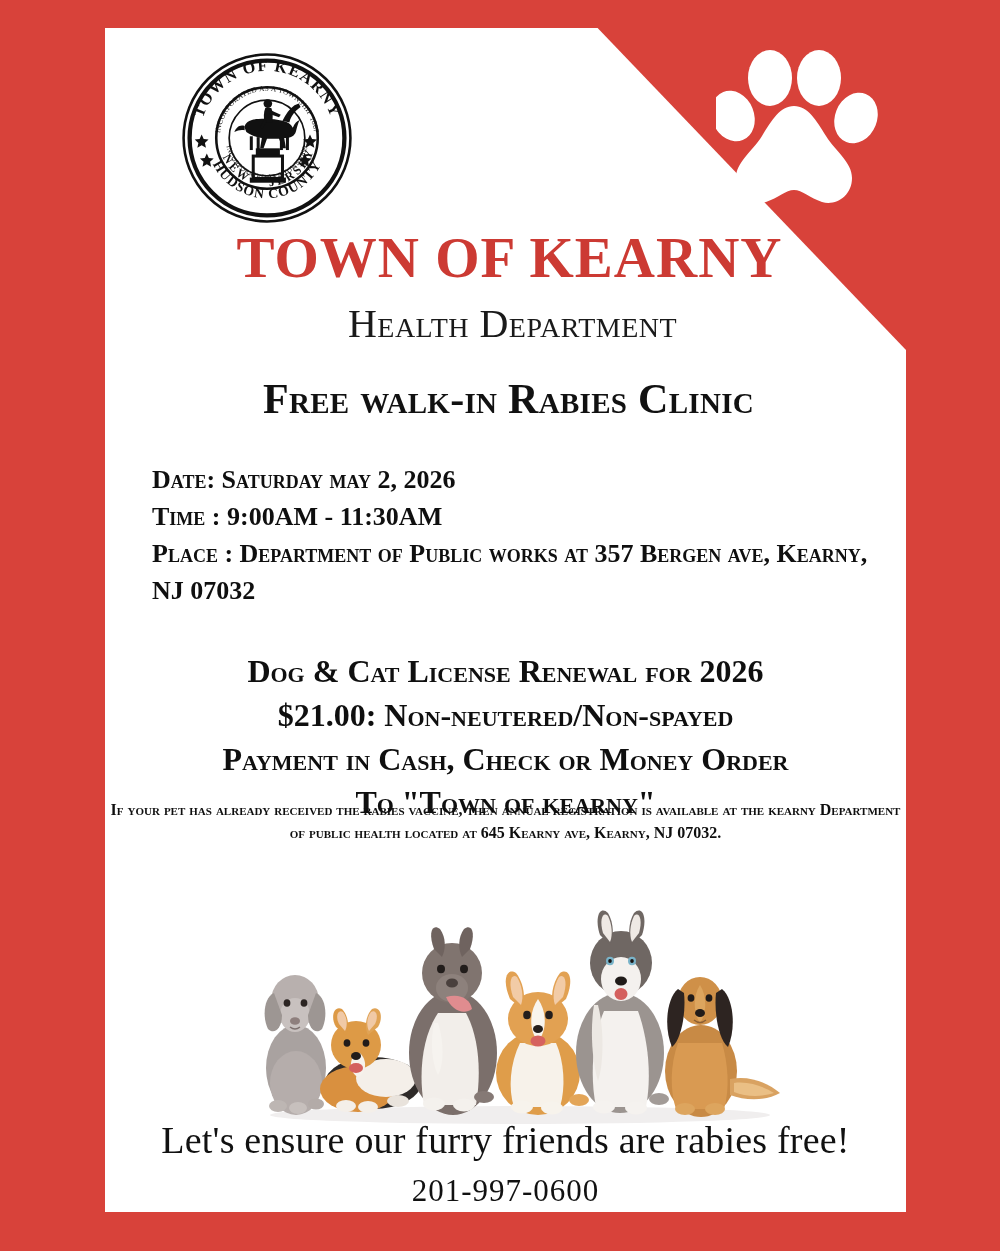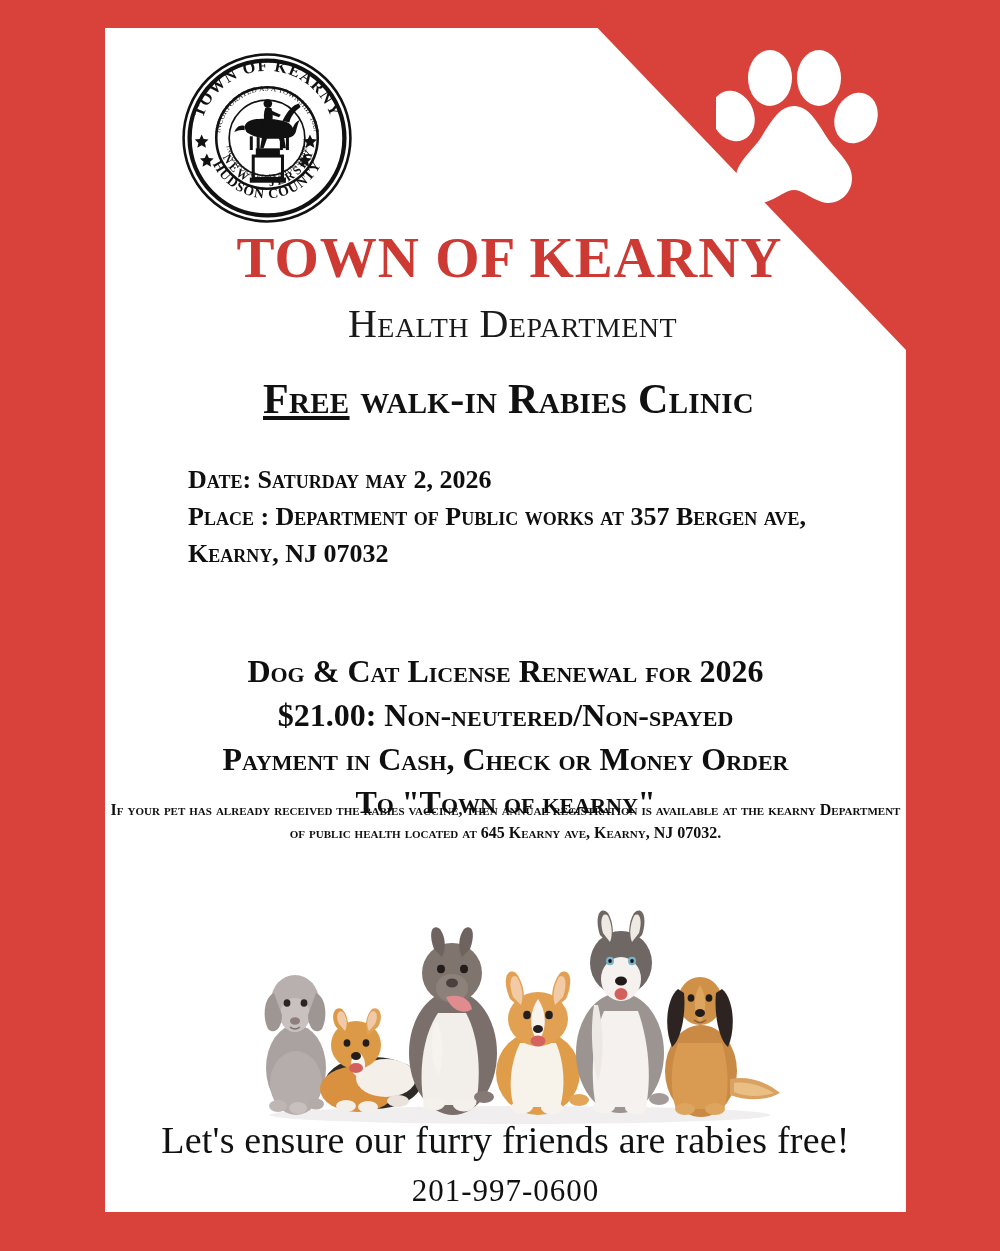--- a/index.html
+++ b/index.html
@@ -83,36 +83,36 @@
   }
   #title-clinic {
     color: #111111;
     font-size: 42px;
     font-variant: small-caps;
     letter-spacing: 0.3px;
     line-height: 1.1;
     margin: 30px 0 0 0;
     padding-left: 6px;
   }
-  #title-clinic .strong { font-weight: bold; text-decoration: underline; }
+  #title-clinic .strong { font-weight: bold; }
 
   
   #details {
     position: absolute;
     left: 152px;
     top: 462px;
     width: 720px;
     text-align: left;
     color: #0f0f0f;
     font-size: 26px;
     font-variant: small-caps;
     line-height: 1.42;
     font-weight: bold;
   }
-  #details div { white-space: nowrap; margin-left: 36px; }
+  #details div { white-space: nowrap; }
   #details div.wrap { white-space: normal; }
 
   
   #license {
     position: absolute;
     left: 105px;
     top: 650px;
     width: 801px;
     text-align: center;
     color: #0f0f0f;
@@ -263,20 +263,21 @@
   </svg>
 
   <div class="headings">
     <h1 id="title-main">TOWN OF KEARNY</h1>
     <h2 id="title-sub">Health Department</h2>
     <h2 id="title-clinic"><span class="strong">Free</span><span> walk-in Rabies Clinic</span></h2>
   </div>
 
   <div id="details">
     <div>Date: Saturday may 2, 2026</div>
+    <div>Time : 9:00AM - 11:30AM</div>
     <div class="wrap">Place : Department of Public works at 357 Bergen ave, Kearny, NJ 07032</div>
   </div>
 
   <div id="license">
     <div>Dog &amp; Cat License Renewal for 2026</div>
     <div>$21.00: Non-neutered/Non-spayed</div>
     <div>Payment in Cash, Check or Money Order</div>
     <div>To "Town of kearny"</div>
   </div>
 

